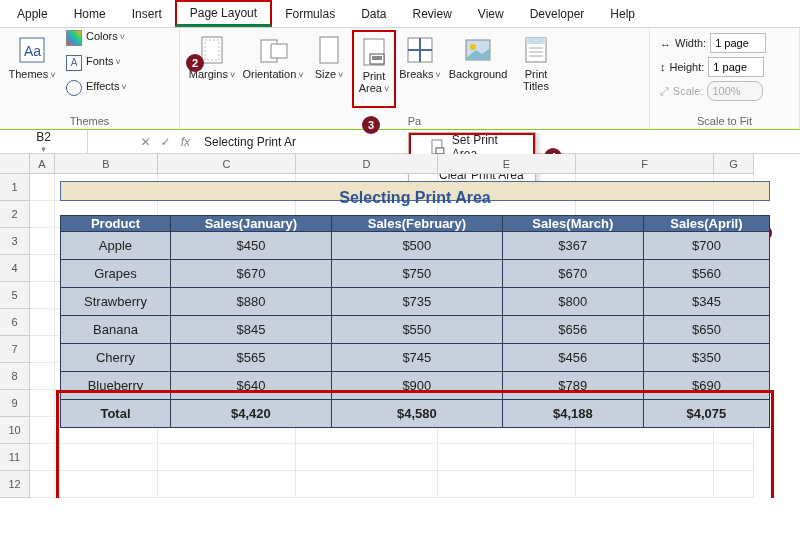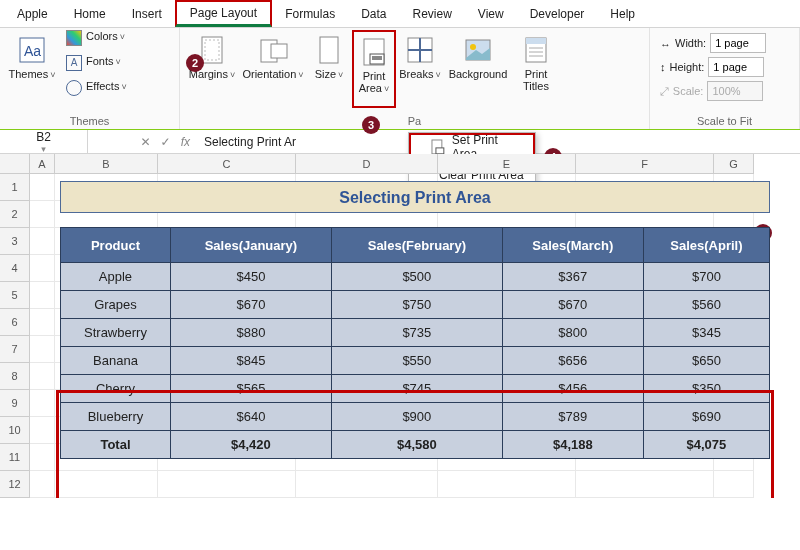--- a/index.html
+++ b/index.html
@@ -22,21 +22,21 @@
 .ico { width: 32px; height: 32px; display: flex; align-items: center; justify-content: center; }
 
 .colorrows { display: flex; flex-direction: column; gap: 3px; margin-left: 2px; }
 .smallrow { display: flex; align-items: flex-start; gap: 4px; height: 22px; padding: 0 4px; font-size: 11px; }
 .sqico { width: 16px; height: 16px; border: 1px solid #888; display: inline-block; }
 
 .scalerows { display: flex; flex-direction: column; gap: 2px; padding: 2px 4px; }
 .srow { display: flex; align-items: center; gap: 4px; font-size: 11px; height: 22px; }
 .srow input { width: 56px; height: 20px; border: 1px solid #bbb; font-size: 11px; padding: 0 4px; }
 .srow.disabled { color: #aaa; }
-.srow.disabled input { color: #aaa; }
+.srow.disabled input { color: #aaa; border-radius: 8px; }
 
 .marker { width: 18px; height: 18px; border-radius: 50%; background: #7b1425; color: #fff; font-size: 11px; font-weight: bold; display: flex; align-items: center; justify-content: center; position: absolute; }
 .marker.m1 { top: 224px; left: 754px; }
 .marker.m2 { top: 54px; left: 186px; }
 .marker.m3 { top: 116px; left: 362px; }
 .marker.m4 { top: 148px; left: 544px; }
 
 .dropdown { position: absolute; top: 132px; left: 408px; width: 128px; background: #fff; border: 1px solid #bbb; box-shadow: 2px 2px 6px rgba(0,0,0,0.2); }
 .dropdown .item { height: 28px; display: flex; align-items: center; gap: 6px; padding: 0 8px; font-size: 12px; }
 .dropdown .item.hl { border: 2px solid #c00000; padding-left: 19px; }
@@ -54,24 +54,24 @@
 .rowhdr { width: 30px; background: #f3f3f3; border-right: 1px solid #ccc; border-bottom: 1px solid #ccc; display: flex; align-items: center; justify-content: center; font-size: 11px; color: #555; }
 .corner { width: 30px; height: 20px; background: #f3f3f3; border-right: 1px solid #ccc; border-bottom: 1px solid #ccc; }
 .colhdr { background: #f3f3f3; border-right: 1px solid #ccc; border-bottom: 1px solid #ccc; display: flex; align-items: center; justify-content: center; font-size: 11px; color: #555; height: 20px; }
 .colA { width: 25px; } .colB { width: 103px; } .colC { width: 138px; } .colD { width: 142px; } .colE { width: 138px; } .colF { width: 138px; } .colG { width: 40px; }
 .row { display: flex; height: 27px; }
 .cell { border-right: 1px solid #e8e8e8; border-bottom: 1px solid #e8e8e8; height: 100%; }
 
 .selbox { position: absolute; top: 236px; left: 56px; width: 718px; height: 304px; border: 3px solid #c00000; z-index: 5; pointer-events: none; }
 
 .tblwrap { position: absolute; top: 240px; left: 60px; width: 710px; }
-.titlecell { background: #ede4c7; color: #2f5496; font-size: 16px; font-weight: bold; text-align: center; height: 32px; line-height: 32px; border: 1px solid #4e6a97; }
+.titlecell { background: #ede4c7; color: #2f5496; font-size: 16px; font-weight: bold; text-align: center; height: 20px; line-height: 32px; border: 1px solid #4e6a97; }
 .gap { height: 14px; }
 .datatable { border-collapse: collapse; width: 100%; }
-.datatable th { background: #4e6a97; color: #fff; font-weight: bold; font-size: 13px; height: 35px; border: 1px solid #2b3d5a; }
+.datatable th { background: #4e6a97; color: #fff; font-weight: bold; font-size: 13px; height: 16px; border: 1px solid #2b3d5a; }
 .datatable td { background: #c8d0de; height: 28px; font-size: 13px; text-align: center; border: 1px solid #2b3d5a; }
 .datatable tr.total td { font-weight: bold; }
 
 .chev::after { content: "\02C5"; font-size: 9px; margin-left: 2px; color: #555; }
 </style>
 </head>
 <body>
 
 <div class="menubar">
   <div class="tab">Apple</div>

